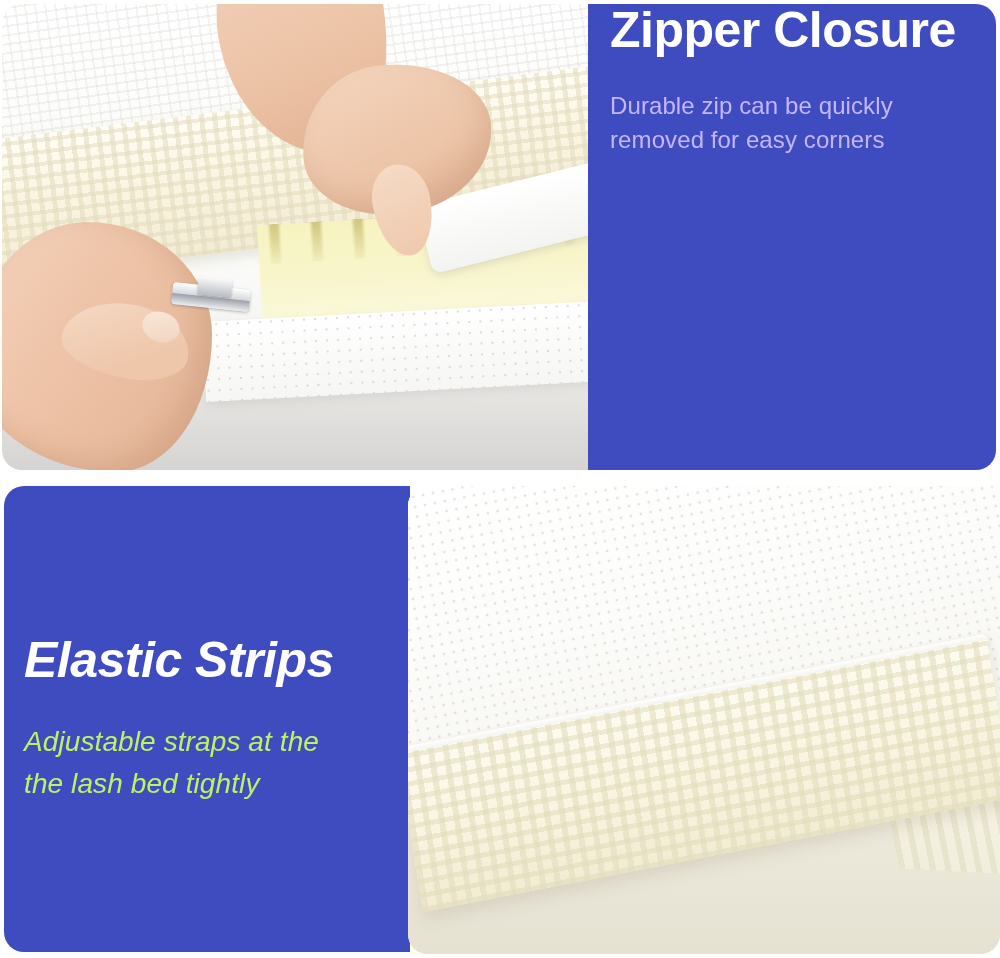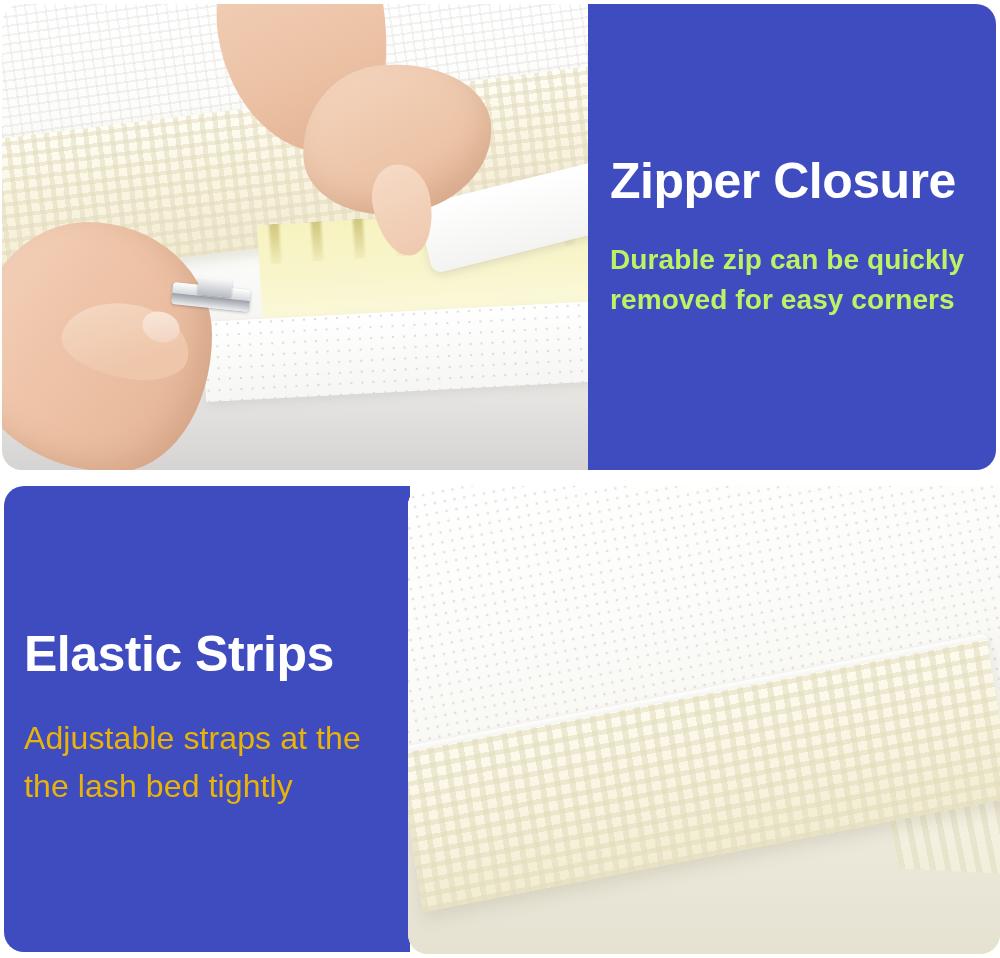--- a/index.html
+++ b/index.html
@@ -126,48 +126,49 @@
     transform:rotate(-14deg);
     border-radius:10px;
     background:linear-gradient(to bottom,#ffffff,#f3f3f1);
     box-shadow:0 3px 9px rgba(180,178,174,0.4);
   }
 
   #top-blue {
     left:588px; top:4px; width:408px; height:466px;
     border-radius:0 20px 20px 0;
     background:var(--blue,#3f4cc0);
-    display:flex; flex-direction:column; justify-content:center;
+    display:flex; flex-direction:column; justify-content:flex-start;
     padding:0 22px 0 22px;
   }
   #top-blue .headline {
     font-size:50px; font-weight:700; color:#fff;
     letter-spacing:-0.5px; line-height:1.06; margin-bottom:32px;
     white-space:nowrap;
   }
   #top-blue .body {
-    font-size:28px; font-weight:700; color:#bef264;
+    font-size:24px; font-weight:400; color:#c4b5fd;
     line-height:1.42; letter-spacing:0.1px;
   }
 
   
   #bot-blue {
     left:4px; top:486px; width:406px; height:466px;
     border-radius:20px 0 0 20px;
     background:var(--blue,#3f4cc0);
     display:flex; flex-direction:column; justify-content:center;
     padding:0 20px 0 20px;
+    font-style:italic;
   }
   #bot-blue .headline {
     font-size:50px; font-weight:700; color:#fff;
     letter-spacing:-0.5px; line-height:1.06; margin-bottom:34px;
     white-space:nowrap;
   }
   #bot-blue .body {
-    font-size:32px; font-weight:300; color:#eab308;
+    font-size:28px; font-weight:300; color:#bef264;
     line-height:1.48; letter-spacing:0.1px;
   }
 
   #bot-photo {
     left:408px; top:486px; width:592px; height:468px;
     border-radius:20px 0 20px 20px;
     background:linear-gradient(to bottom,#fbfaf5 0%,#f7f5ec 38%,#efece0 70%,#e9e6d8 100%);
   }
   
   #bot-floor {

